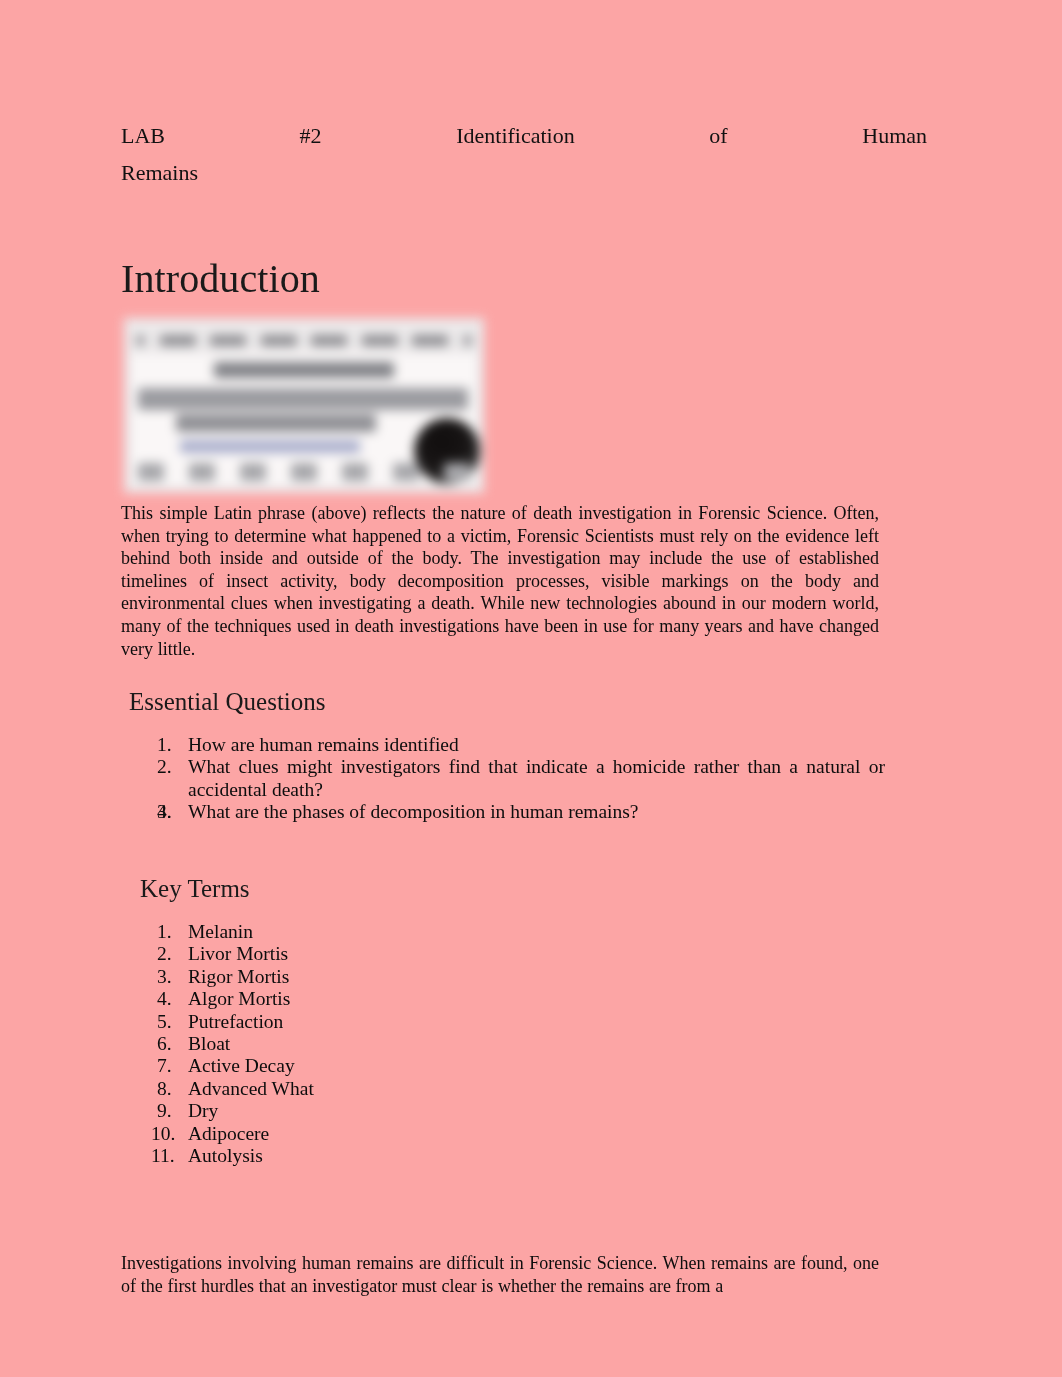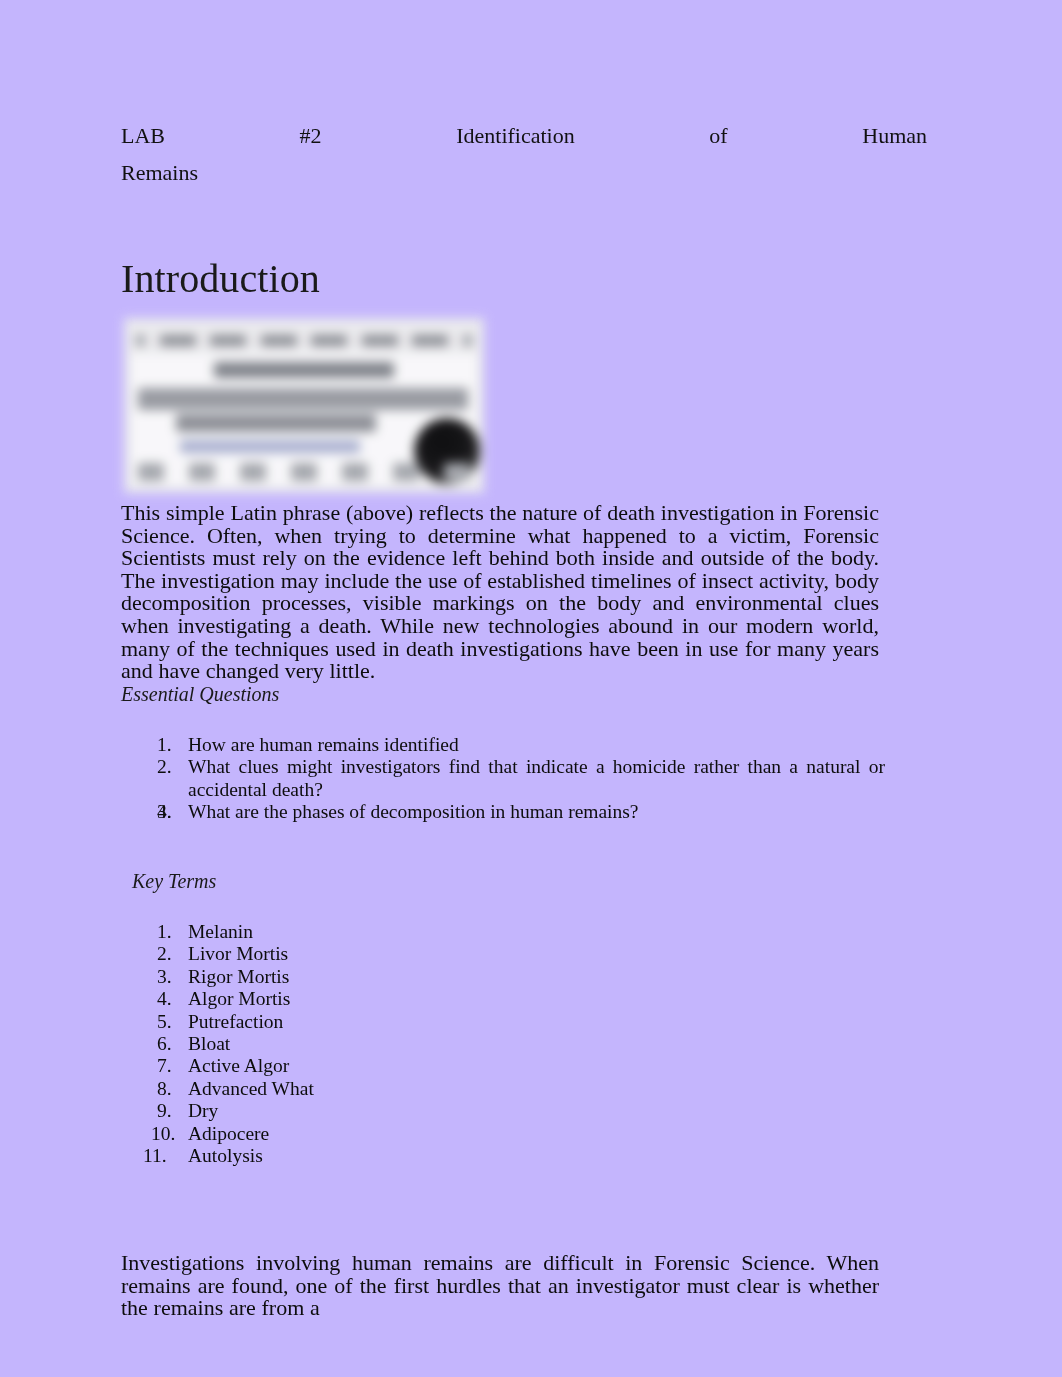--- a/index.html
+++ b/index.html
@@ -10,21 +10,21 @@
   }
   body {
     font-family: "Liberation Serif", "DejaVu Serif", serif;
     color: #000000;
     -webkit-font-smoothing: antialiased;
   }
   .page {
     position: relative;
     width: 1062px;
     height: 1377px;
-    background: #c4b5fd;
+    background: #fca5a5;
     overflow: hidden;
     margin: 0 auto;
   }
 
   
   .doc-header {
     position: absolute;
     left: 121px;
     top: 121px;
     width: 806px;
@@ -42,26 +42,25 @@
     left: 121px;
     top: 261px;
     margin: 0;
     font-size: 40px;
     font-weight: normal;
     line-height: 36px;
     letter-spacing: 0.1px;
     color: #1a1a1a;
   }
   h2.h-sub {
-    margin: 0;
-    font-size: 20px;
+    margin: 8px;
+    font-size: 25px;
     font-weight: normal;
     line-height: 30px;
     color: #1a1a1a;
-    font-style: italic;
   }
   .h-eq-pos {
     position: absolute;
     left: 121px;
     top: 679px;
   }
   .h-kt-pos {
     position: absolute;
     left: 132px;
     top: 866px;
@@ -165,21 +164,21 @@
     display: block;
     height: 18px;
     width: 26px;
     background: #a4a7ab;
     border-radius: 2px;
   }
 
   
   p.body-par {
     margin: 0;
-    font-size: 22px;
+    font-size: 18px;
     line-height: 22.6px;
     text-align: justify;
     color: #0d0d0d;
     word-spacing: 0.2px;
   }
   .par-intro-pos {
     position: absolute;
     left: 121px;
     top: 502px;
     width: 758px;
@@ -319,35 +318,35 @@
     <li>
       <span class="num">5.</span>
       <span>Putrefaction</span>
     </li>
     <li>
       <span class="num">6.</span>
       <span>Bloat</span>
     </li>
     <li>
       <span class="num">7.</span>
-      <span>Active Algor</span>
+      <span>Active Decay</span>
     </li>
     <li>
       <span class="num">8.</span>
       <span>Advanced What</span>
     </li>
     <li>
       <span class="num">9.</span>
       <span>Dry</span>
     </li>
     <li>
       <span class="num" style="left:30px">10.</span>
       <span>Adipocere</span>
     </li>
     <li>
-      <span class="num" style="left:22px">11.</span>
+      <span class="num" style="left:30px">11.</span>
       <span>Autolysis</span>
     </li>
   </ol>
 
   <p class="body-par par-closing-pos">Investigations involving human remains are difficult in Forensic Science. When remains are found, one of the first hurdles that an investigator must clear is whether the remains are from a</p>
 
 </div>
 
 </body></html>

